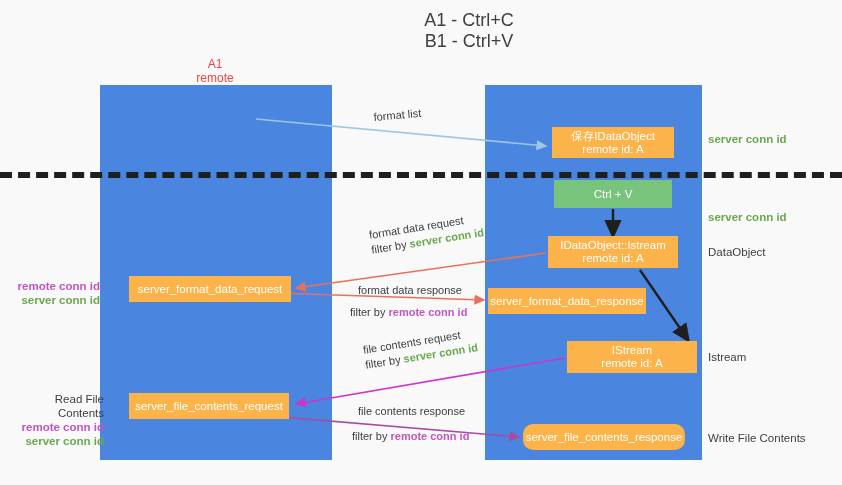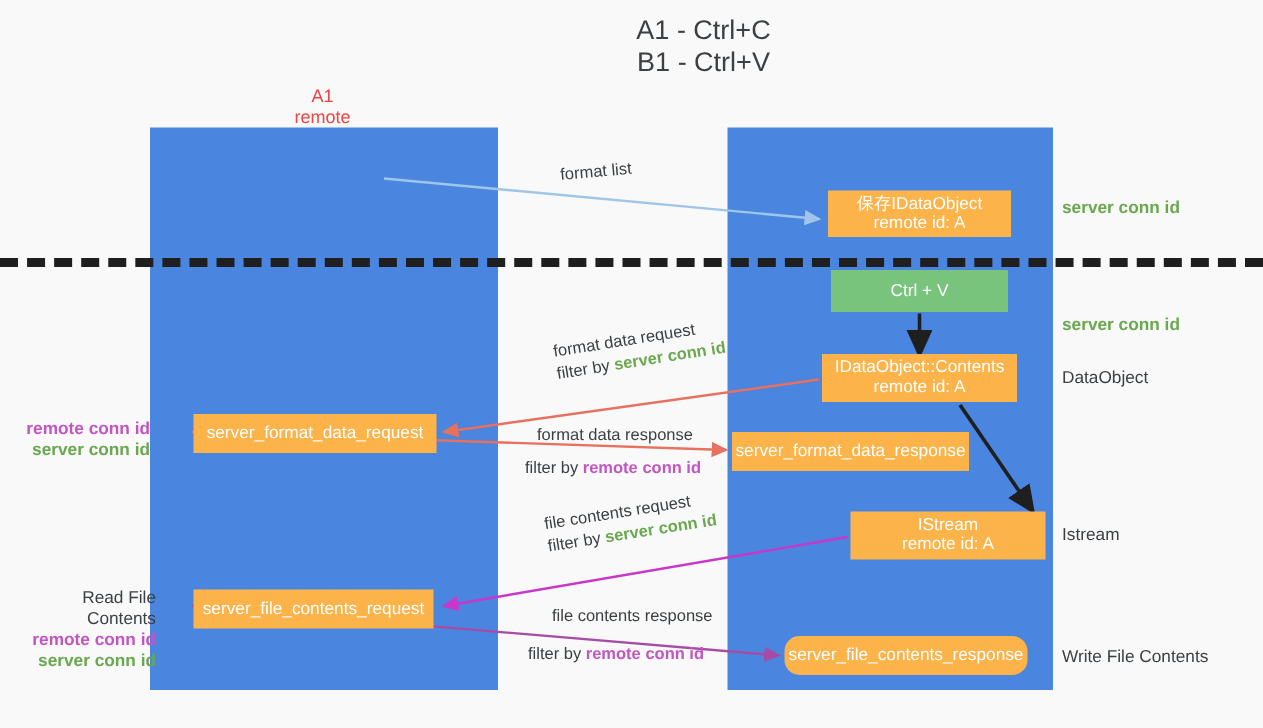--- a/index.html
+++ b/index.html
@@ -145,21 +145,21 @@
       <span class="l2">remote id: A</span>
     </span>
   </div>
 
   <div class="node green" id="n-ctrlv">
     <span>Ctrl + V</span>
   </div>
 
   <div class="node orange" id="n-getdata">
     <span>
-      <span>IDataObject::Contents</span>
+      <span>IDataObject::Istream</span>
       <span class="l2">remote id: A</span>
     </span>
   </div>
 
   <div class="node orange" id="n-sfdreq">
     <span>server_format_data_request</span>
   </div>
 
   <div class="node orange" id="n-sfdres">
     <span>server_format_data_response</span>
@@ -216,19 +216,19 @@
   </div>
 
   <div class="edge-ann rot-up" id="ea-fcreq">
     <div>file contents request</div>
     <div>
       <span>filter by </span><b class="green">server conn id</b>
     </div>
   </div>
 
   <div class="edge-ann" id="ea-fcres">
-    <div style="margin-left:16px;">file contents response</div>
+    <div style="margin-left:6px;">file contents response</div>
     <div style="margin-top:10px;">
       <span>filter by </span><b class="magenta">remote conn id</b>
     </div>
   </div>
 
 </div>
 
 </body></html>

